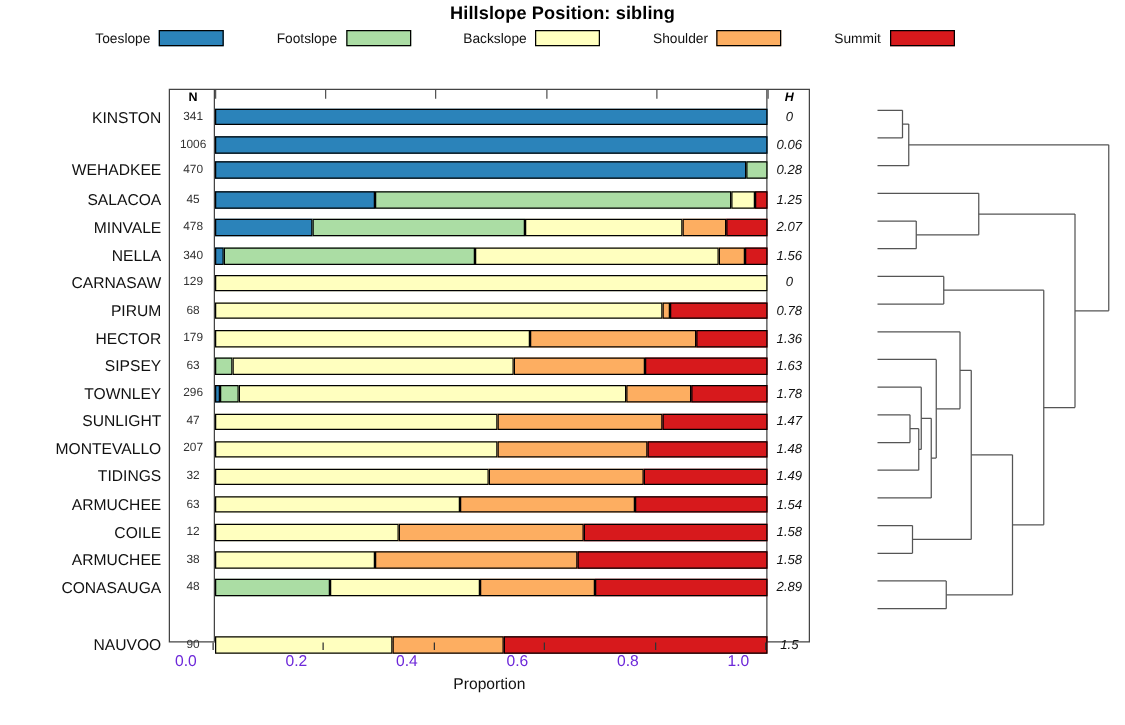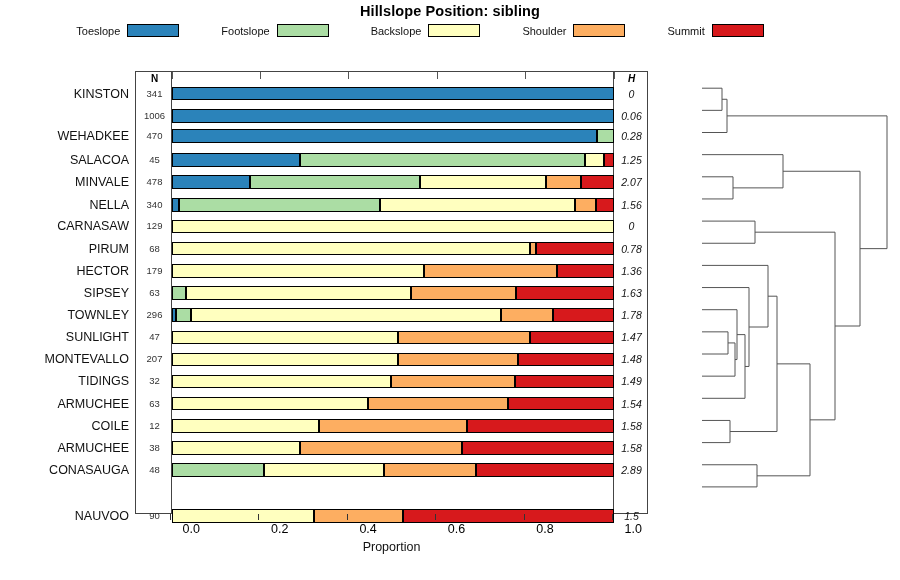--- a/index.html
+++ b/index.html
@@ -70,21 +70,21 @@
   .seg{
     position:absolute;top:0;height:13.5px;
     border:1px solid #000;box-sizing:border-box;
   }
 
   
   .axis{position:absolute;left:135px;top:514px;width:513px;height:1px;}
   .tick{position:absolute;top:0;width:1px;height:6px;background:#333;}
   .ticklabel{
     position:absolute;top:8px;width:60px;margin-left:-30px;
-    text-align:right;font-size:12.5px;color:#000000;
+    text-align:left;font-size:12.5px;color:#6d28d9;
   }
   .xaxis-title{
     position:absolute;top:540px;left:135px;width:513px;
     text-align:center;font-size:12.5px;color:#111;
   }
   
   .toptick{position:absolute;width:1px;height:7px;background:#555;top:0;}
 
   
   .dendro{

